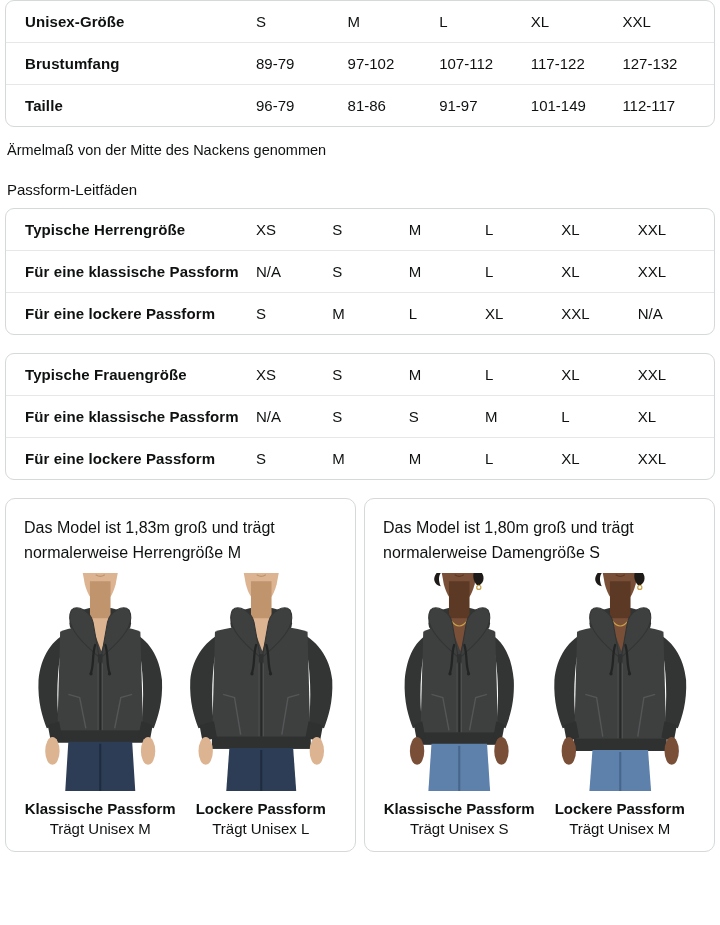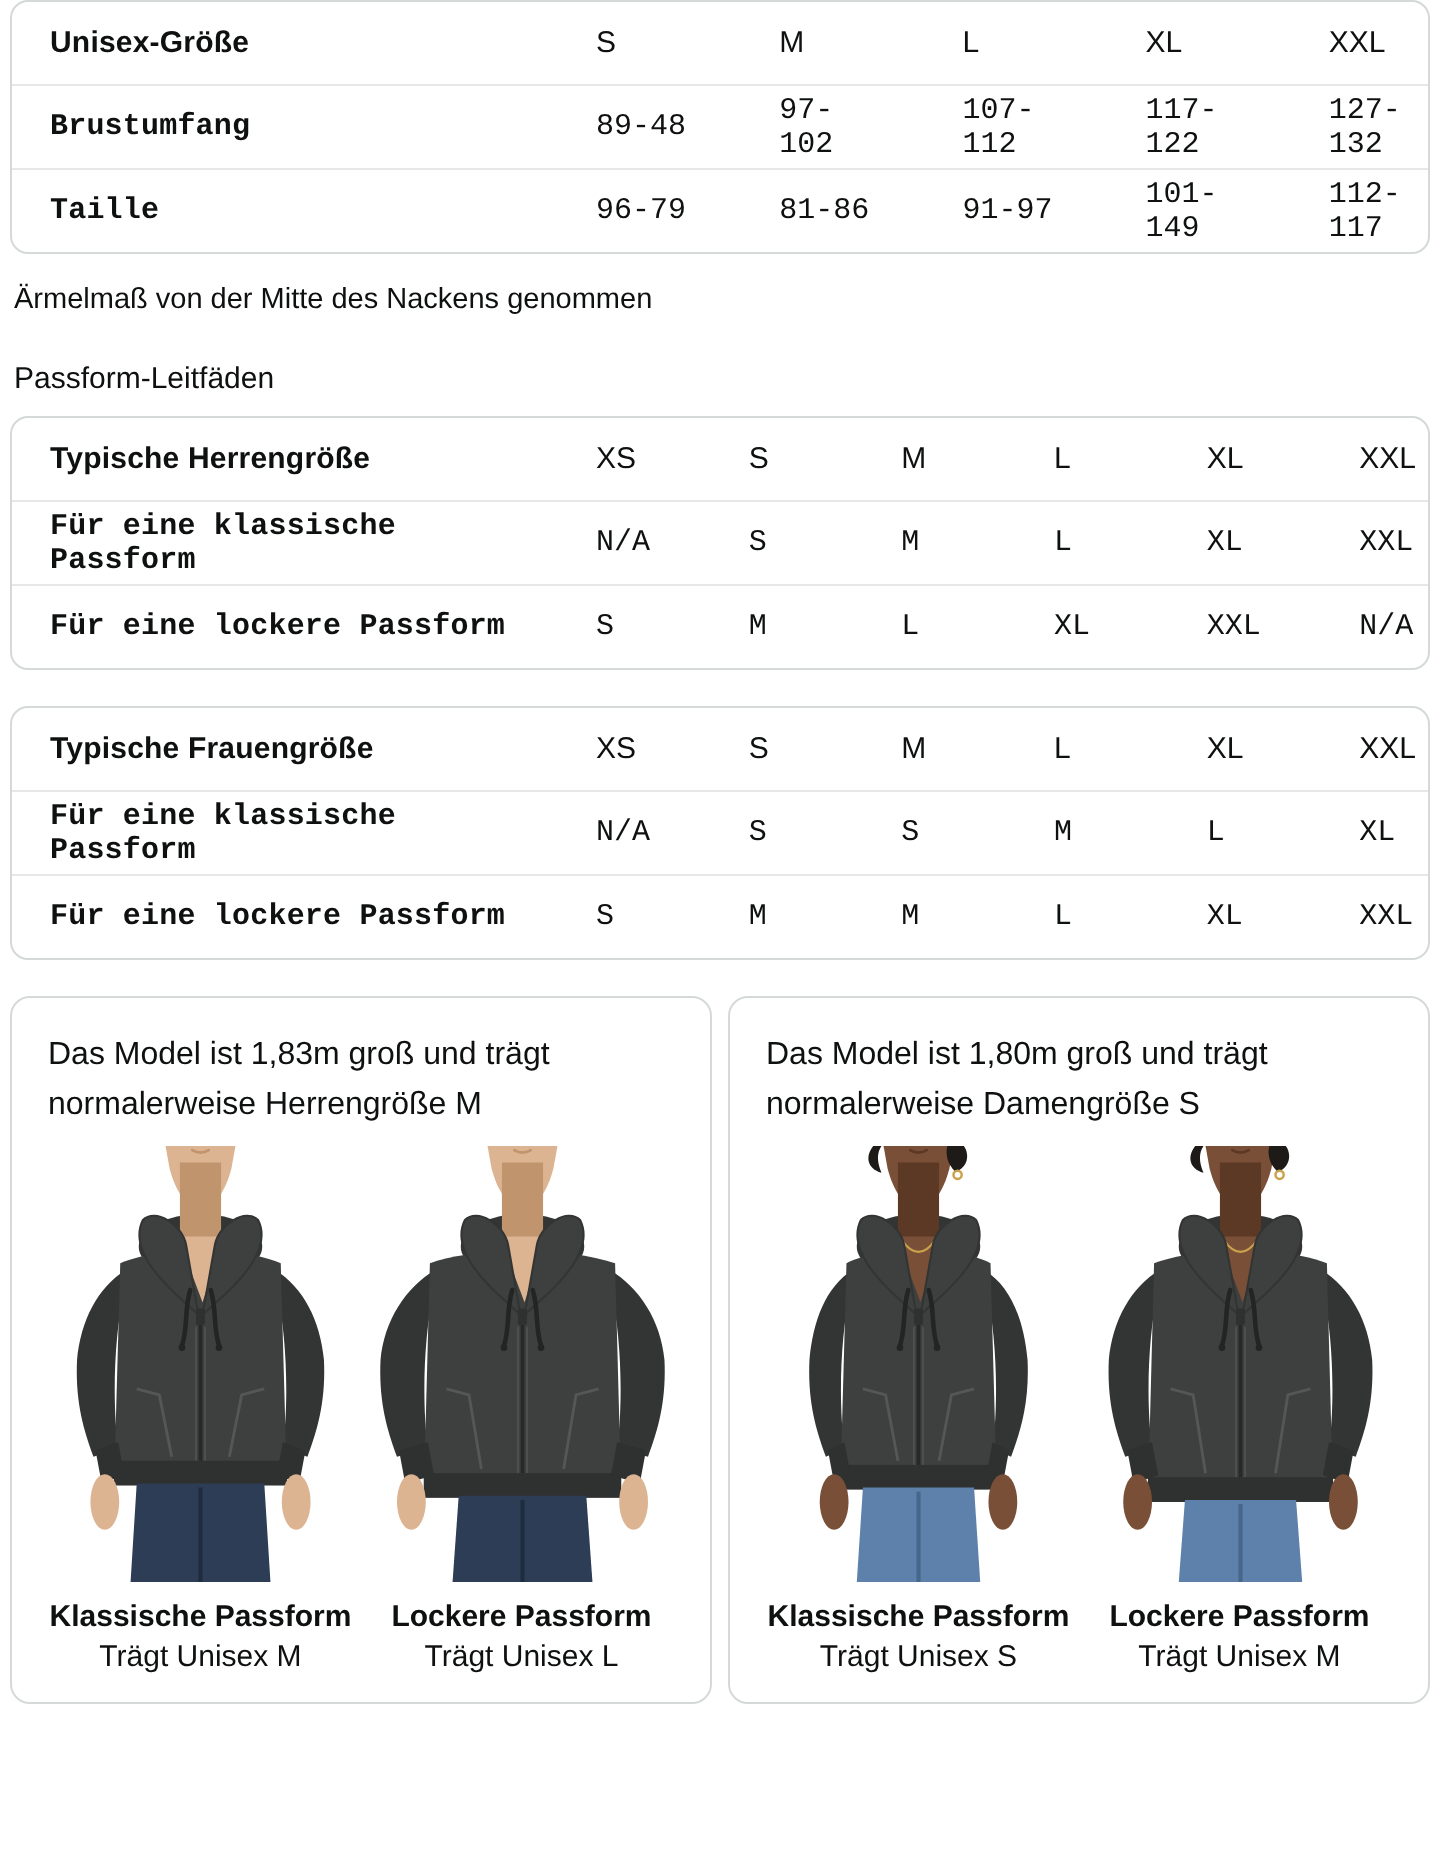--- a/index.html
+++ b/index.html
@@ -21,23 +21,22 @@
     border: 1px solid var(--table-border, #d5d9d9);
     border-radius: 9px;
     background: #fff;
     overflow: hidden;
   }
   .trow {
     display: grid;
     align-items: center;
     height: 41px;
     font-size: 15px;
-    gap: 42px;
-  }
-  .trow + .trow { border-top: 1px solid var(--row-divider, #e7e7e7); font-family: Liberation Mono, monospace; }
+  }
+  .trow + .trow { border-top: 1px solid var(--row-divider, #e7e7e7); }
   .cols5 { grid-template-columns: 250px repeat(5, 1fr); }
   .cols6 { grid-template-columns: 250px repeat(6, 1fr); }
   .tlabel { font-weight: 700; padding-left: 19px; letter-spacing: .1px; }
   .tval { text-align: left; }
 
   .note {
     font-size: 14.5px; line-height: 17px;
     margin: 15px 2px 0;
   }
   .section-title {
@@ -84,21 +83,21 @@
     <div class="trow cols5">
       <div class="tlabel">Unisex-Größe</div>
       <div class="tval">S</div>
       <div class="tval">M</div>
       <div class="tval">L</div>
       <div class="tval">XL</div>
       <div class="tval">XXL</div>
     </div>
     <div class="trow cols5">
       <div class="tlabel">Brustumfang</div>
-      <div class="tval">89-48</div>
+      <div class="tval">89-79</div>
       <div class="tval">97-102</div>
       <div class="tval">107-112</div>
       <div class="tval">117-122</div>
       <div class="tval">127-132</div>
     </div>
     <div class="trow cols5">
       <div class="tlabel">Taille</div>
       <div class="tval">96-79</div>
       <div class="tval">81-86</div>
       <div class="tval">91-97</div>

